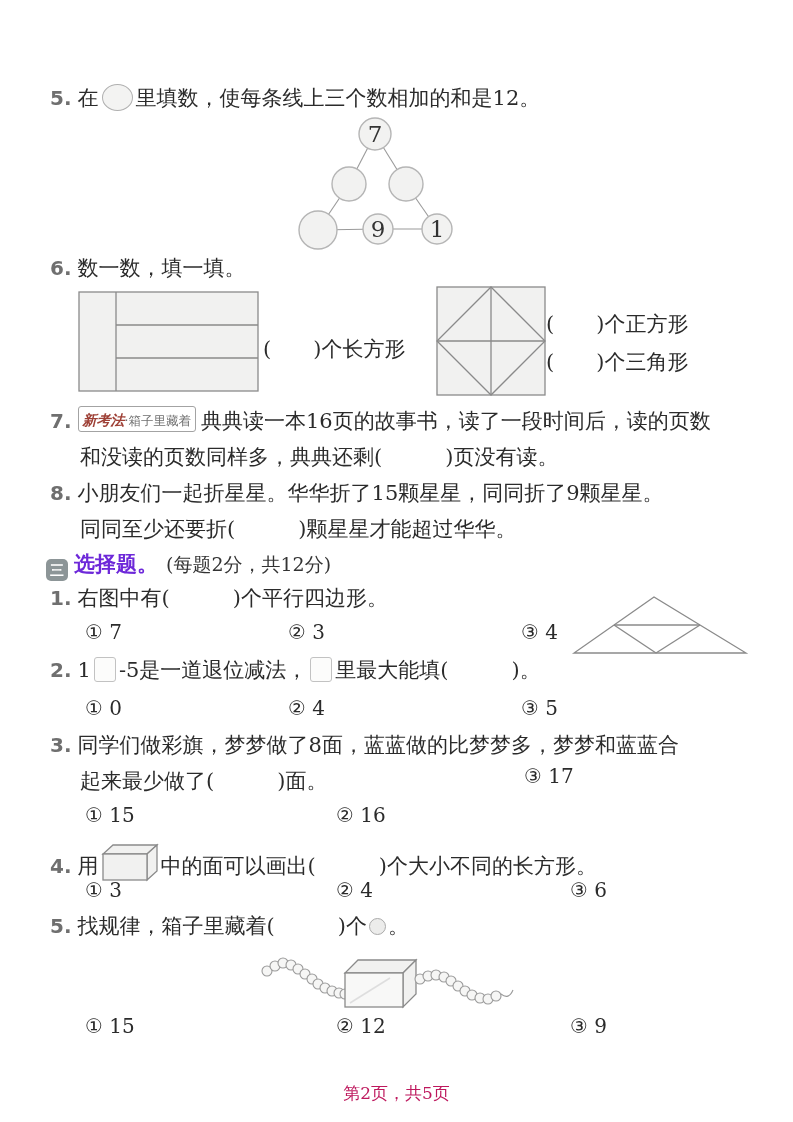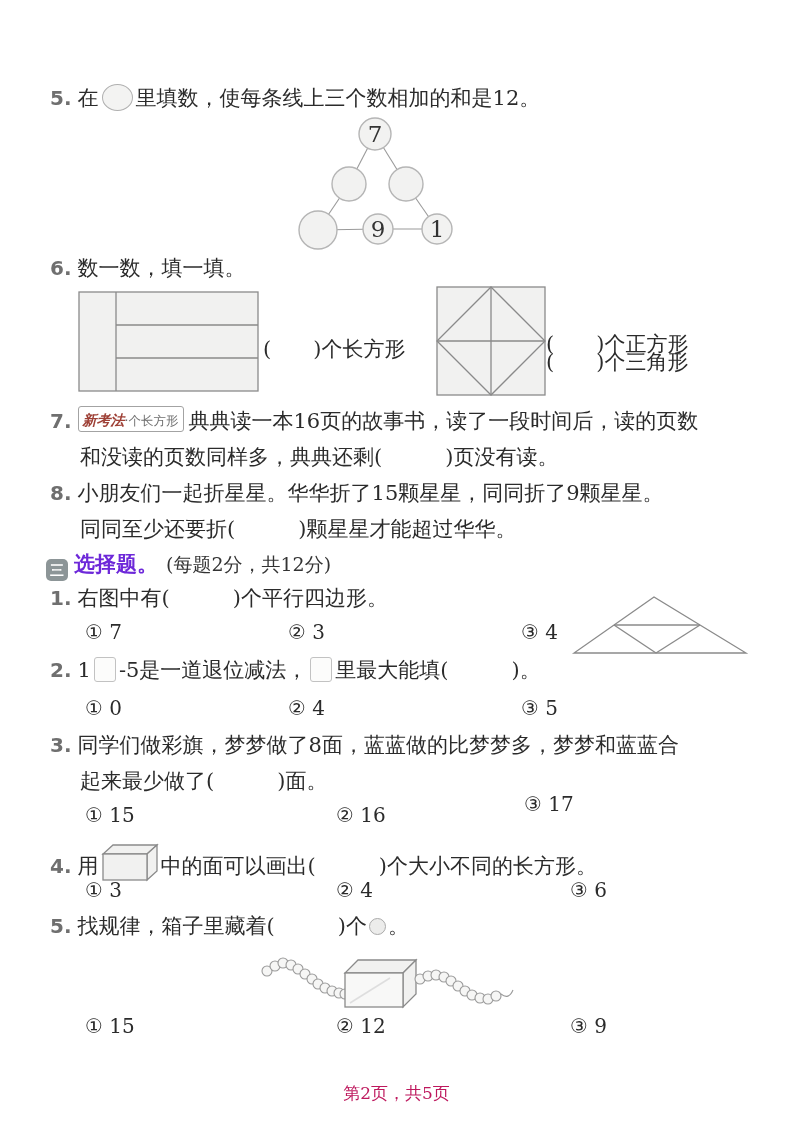--- a/index.html
+++ b/index.html
@@ -76,25 +76,25 @@
 
   <div class="t" style="left:263px;top:335px;">(　　)个长方形</div>
 
   <svg style="left:436px;top:286px;" width="110" height="110" viewBox="0 0 110 110">
     <rect class="shape" x="1" y="1" width="108" height="108"></rect>
     <line class="ln" x1="55" y1="1" x2="55" y2="109"></line>
     <line class="ln" x1="1" y1="55" x2="109" y2="55"></line>
     <polygon class="ln" points="55,1 109,55 55,109 1,55"></polygon>
   </svg>
 
-  <div class="t" style="left:546px;top:310px;margin-top:20px;">(　　)个正方形</div>
+  <div class="t" style="left:546px;top:310px;">(　　)个正方形</div>
   <div class="t" style="left:546px;top:348px;">(　　)个三角形</div>
 
   <div class="t" style="left:50px;top:406px;">
-    <span class="qnum">7.</span><span class="badge"><span class="bm">新考法</span><span class="bs">·个长方形</span></span><span>典典读一本16页的故事书，读了一段时间后，读的页数</span>
+    <span class="qnum">7.</span><span class="badge"><span class="bm">新考法</span><span class="bs">·箱子里藏着</span></span><span>典典读一本16页的故事书，读了一段时间后，读的页数</span>
   </div>
   <div class="t" style="left:80px;top:443px;">和没读的页数同样多，典典还剩(　　　)页没有读。</div>
 
   <div class="t" style="left:50px;top:479px;">
     <span class="qnum">8.</span><span>小朋友们一起折星星。华华折了15颗星星，同同折了9颗星星。</span>
   </div>
   <div class="t" style="left:80px;top:515px;">同同至少还要折(　　　)颗星星才能超过华华。</div>
 
   <div class="t" style="left:46px;top:549px;">
     <span class="secicon">三</span><span class="sectitle">选择题。</span><span class="secnote">(每题2分，共12分)</span>
@@ -119,21 +119,21 @@
   <span class="opt" style="left:85px;top:696px;">① 0</span>
   <span class="opt" style="left:288px;top:696px;">② 4</span>
   <span class="opt" style="left:521px;top:696px;">③ 5</span>
 
   <div class="t" style="left:50px;top:731px;">
     <span class="qnum">3.</span><span>同学们做彩旗，梦梦做了8面，蓝蓝做的比梦梦多，梦梦和蓝蓝合</span>
   </div>
   <div class="t" style="left:80px;top:767px;">起来最少做了(　　　)面。</div>
   <span class="opt" style="left:85px;top:803px;">① 15</span>
   <span class="opt" style="left:336px;top:803px;">② 16</span>
-  <span class="opt" style="left:524px;top:792px;">③ 17</span>
+  <span class="opt" style="left:524px;top:764px;">③ 17</span>
 
   <div class="t" style="left:50px;top:841px;">
     <span class="qnum">4.</span><span>用</span><svg style="position:relative;vertical-align:-10px;margin:0 2px;" width="58" height="42" viewBox="0 0 58 42">
         <polygon class="shape" points="2,13 46,13 56,4 12,4"></polygon>
         <polygon class="shape" points="46,13 56,4 56,30 46,39"></polygon>
         <rect class="shape" x="2" y="13" width="44" height="26"></rect>
     </svg><span>中的面可以画出(　　　)个大小不同的长方形。</span>
   </div>
   <span class="opt" style="left:85px;top:878px;">① 3</span>
   <span class="opt" style="left:336px;top:878px;">② 4</span>

